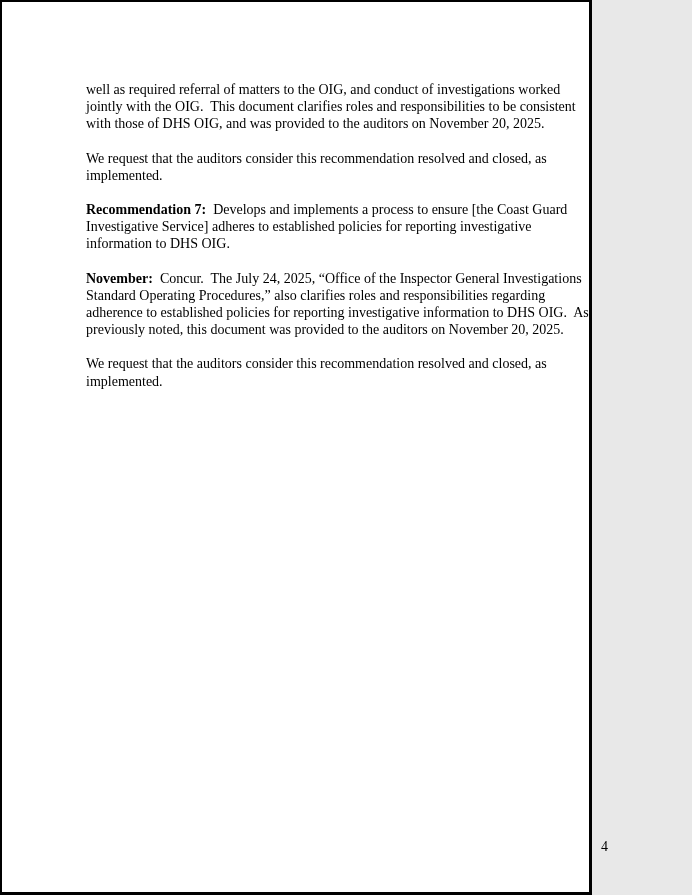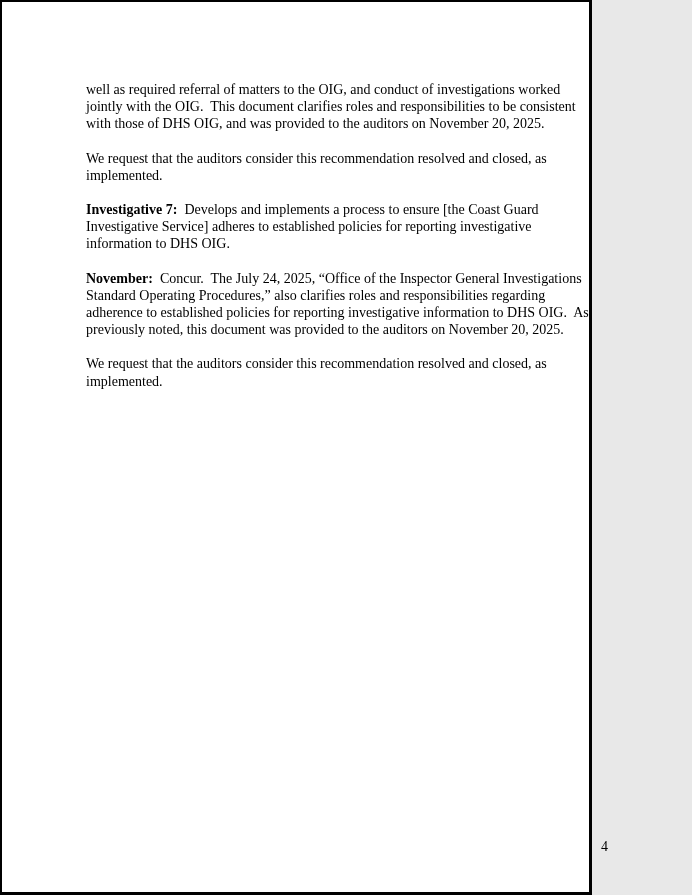--- a/index.html
+++ b/index.html
@@ -56,21 +56,21 @@
 </head>
 <body>
 
 <div class="page">
   <div class="content">
       <p class="para">well as required referral of matters to the OIG, and conduct of investigations worked
 jointly with the OIG.  This document clarifies roles and responsibilities to be consistent
 with those of DHS OIG, and was provided to the auditors on November 20, 2025.</p>
       <p class="para">We request that the auditors consider this recommendation resolved and closed, as
 implemented.</p>
-      <p class="para"><strong>Investigative 7:</strong>  Develops and implements a process to ensure [the Coast Guard
+      <p class="para"><strong>Recommendation 7:</strong>  Develops and implements a process to ensure [the Coast Guard
 Investigative Service] adheres to established policies for reporting investigative
 information to DHS OIG.</p>
       <p class="para"><strong>November:</strong>  Concur.  The July 24, 2025, “Office of the Inspector General Investigations
 Standard Operating Procedures,” also clarifies roles and responsibilities regarding
 adherence to established policies for reporting investigative information to DHS OIG.  As
 previously noted, this document was provided to the auditors on November 20, 2025.</p>
       <p class="para">We request that the auditors consider this recommendation resolved and closed, as
 implemented.</p>
     </div>
   <div class="page-number">4</div>

